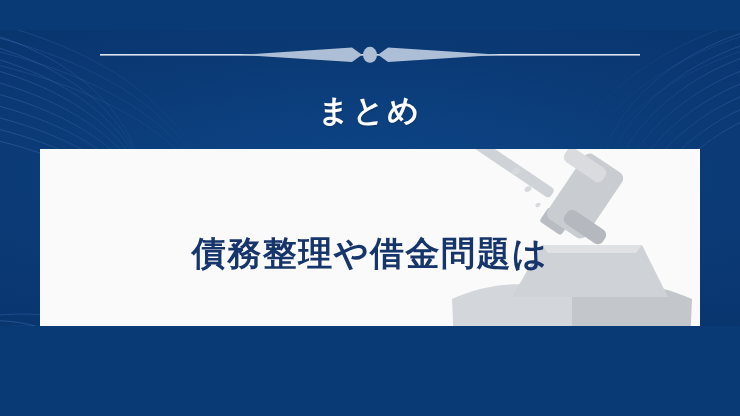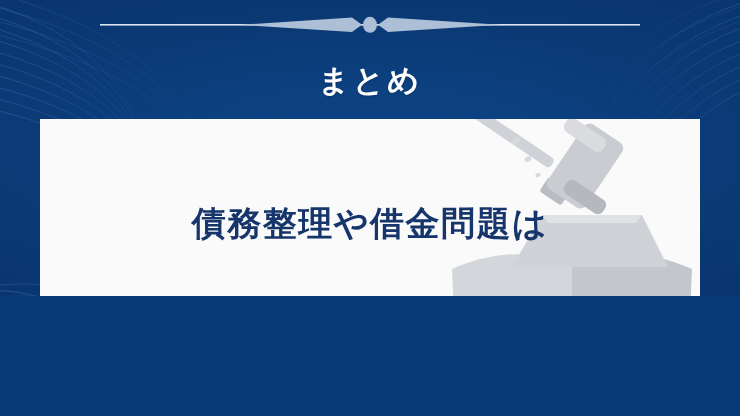--- a/index.html
+++ b/index.html
@@ -11,20 +11,21 @@
   body {
     font-family: "DejaVu Sans", "Liberation Sans", sans-serif;
   }
 
   .slide {
     position: relative;
     width: 740px;
     height: 296px;
     overflow: hidden;
     background: #0b3b77;
+    margin-top: 30px;
   }
 
   
   .bg-base {
     position: absolute;
     inset: 0;
     background:
       radial-gradient(120% 90% at 50% 50%, #0d4180 0%, #0a3771 60%, #08306a 100%);
   }
   .bg-vignette {

